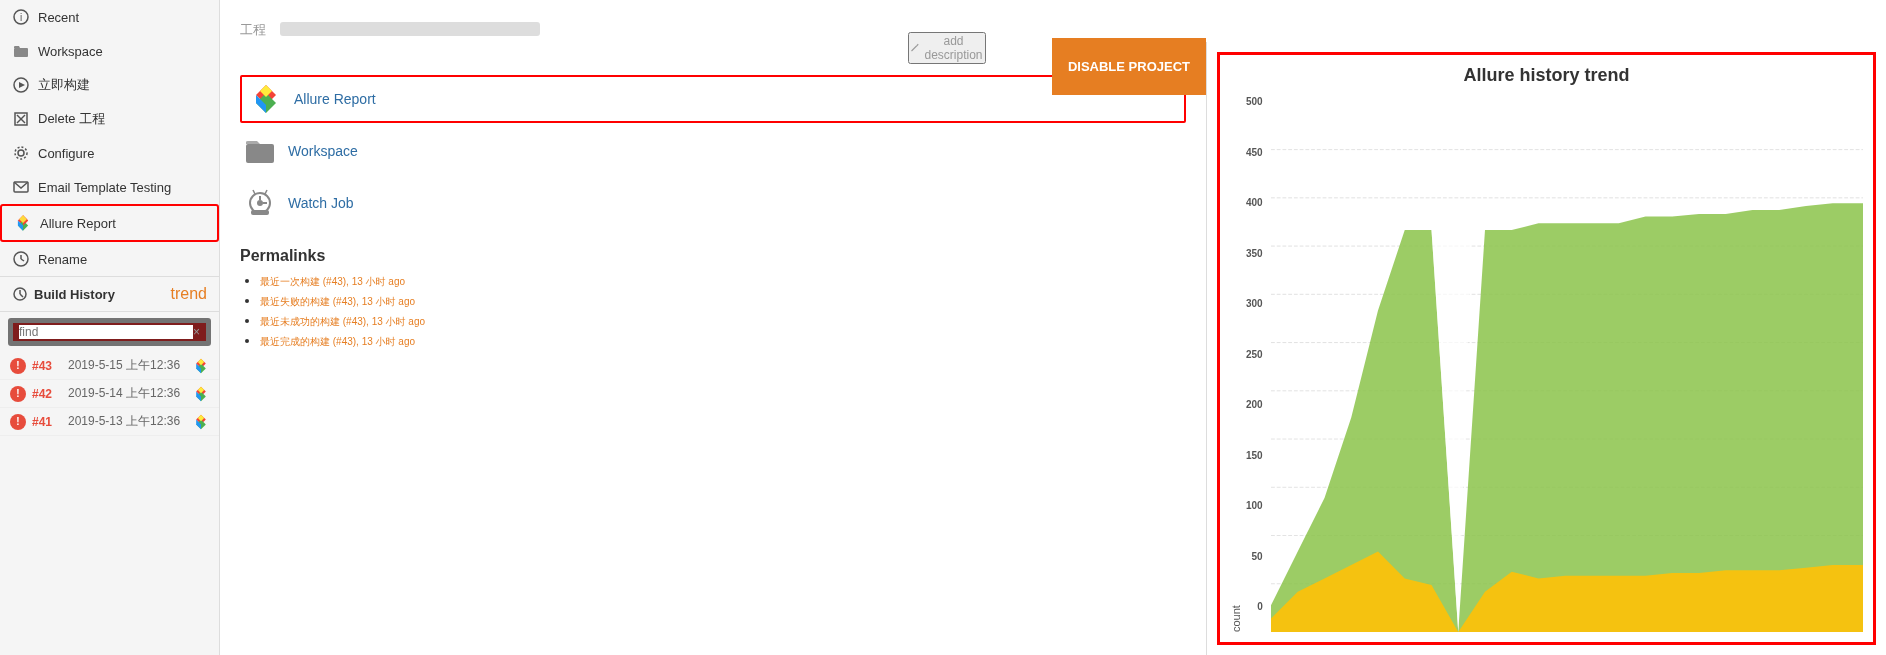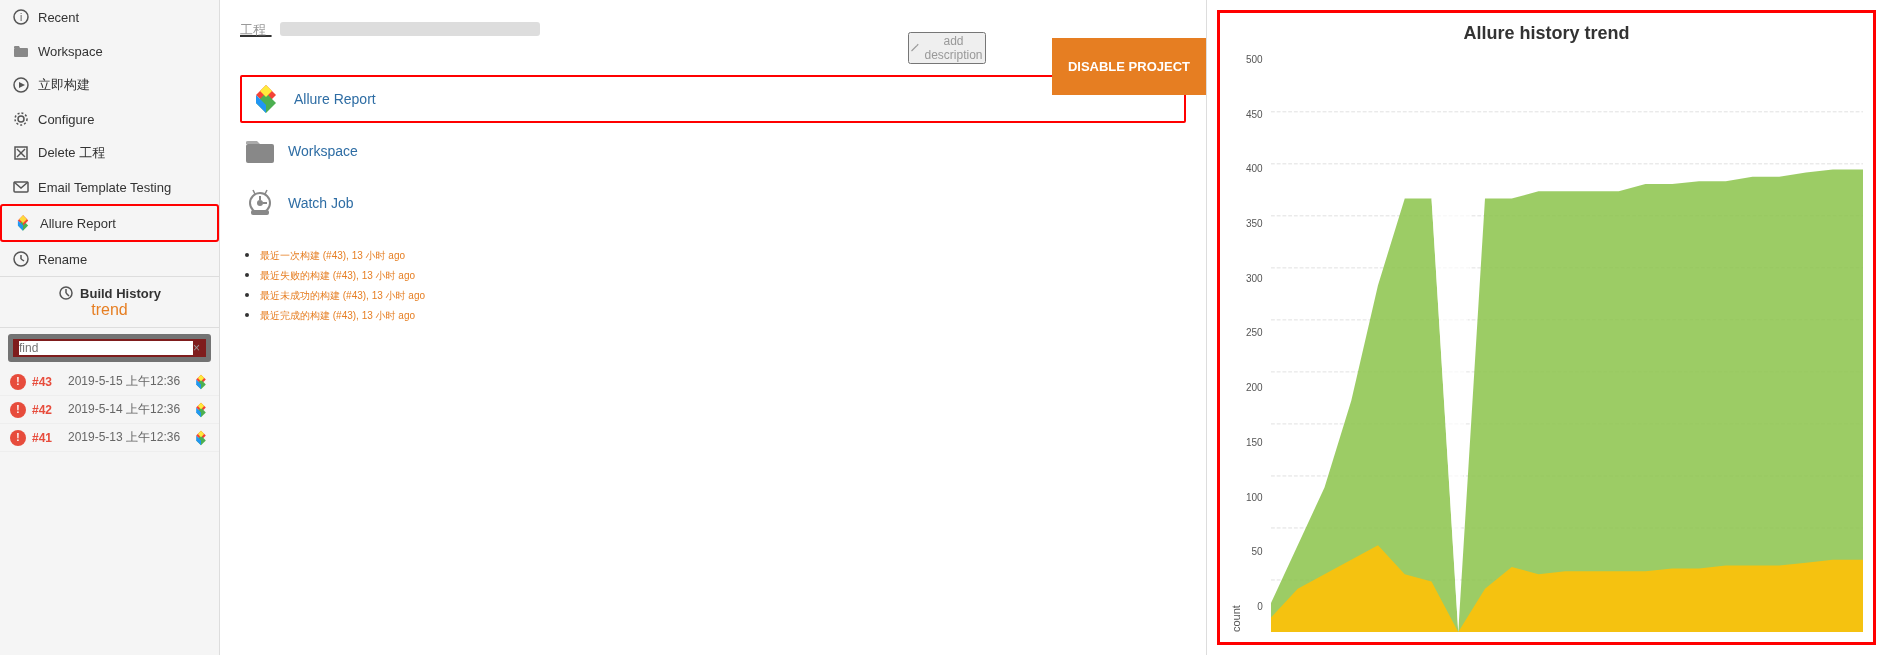--- a/index.html
+++ b/index.html
@@ -42,21 +42,20 @@
     
     .build-history-section { padding: 0; flex: 1; }
     .build-history-header {
       display: flex;
       align-items: center;
       justify-content: space-between;
       padding: 8px 12px;
       border-top: 1px solid #ddd;
       border-bottom: 1px solid #ddd;
       background: #f5f5f5;
-      flex-direction: column;
     }
     .build-history-title { font-weight: bold; font-size: 13px; display: flex; align-items: center; gap: 6px; }
     .trend-link { color: #e67e22; font-size: 16px; cursor: pointer; text-decoration: none; }
     .build-search {
       margin: 6px 8px;
       display: flex;
       align-items: center;
       border: 5px solid #737373;
       border-radius: 3px;
       background: #7f1d1d;
@@ -158,20 +157,21 @@
     .permalink-list li { margin-bottom: 4px; }
     .permalink-list a { color: #e67e22; text-decoration: none; font-size: 10px; }
 
     
     #right-panel {
       width: 680px;
       min-width: 680px;
       padding: 10px;
       border-left: 1px solid #ddd;
       overflow: hidden;
+      margin-top: 42px;
     }
     .allure-chart-container {
       border: 3px solid red;
       padding: 10px;
       height: 100%;
       display: flex;
       flex-direction: column;
     }
     .chart-title {
       text-align: center;
@@ -186,20 +186,21 @@
     }
     .chart-y-label {
       display: flex;
       flex-direction: column;
       justify-content: space-between;
       align-items: flex-end;
       padding-right: 4px;
       font-size: 10px;
       color: #555;
       padding-bottom: 20px;
+      font-weight: bold;
     }
     .chart-y-axis-label {
       writing-mode: vertical-rl;
       transform: rotate(180deg);
       font-size: 11px;
       color: #555;
       display: flex;
       align-items: center;
       padding-bottom: 20px;
     }
@@ -243,35 +244,35 @@
       <svg width="16" height="16" viewBox="0 0 16 16">
           <circle cx="8" cy="8" r="7" fill="none" stroke="#555" stroke-width="1.5"></circle>
           <polygon points="6,5 12,8 6,11" fill="#555"></polygon>
         </svg>
     </span>
     <span class="sidebar-label">立即构建</span>
   </div>
   <div class="sidebar-item">
     <span class="sidebar-icon">
       <svg width="16" height="16" viewBox="0 0 16 16">
-          <circle cx="8" cy="8" r="3" fill="none" stroke="#555" stroke-width="1.5"></circle>
-          <circle cx="8" cy="8" r="6" fill="none" stroke="#555" stroke-width="1.5" stroke-dasharray="2,2"></circle>
-        </svg>
-    </span>
-    <span class="sidebar-label">Configure</span>
-  </div>
-  <div class="sidebar-item">
-    <span class="sidebar-icon">
-      <svg width="16" height="16" viewBox="0 0 16 16">
           <rect x="2" y="2" width="12" height="12" fill="none" stroke="#555" stroke-width="1.5"></rect>
           <line x1="4" y1="4" x2="12" y2="12" stroke="#555" stroke-width="1.5"></line>
           <line x1="12" y1="4" x2="4" y2="12" stroke="#555" stroke-width="1.5"></line>
         </svg>
     </span>
     <span class="sidebar-label">Delete 工程</span>
+  </div>
+  <div class="sidebar-item">
+    <span class="sidebar-icon">
+      <svg width="16" height="16" viewBox="0 0 16 16">
+          <circle cx="8" cy="8" r="3" fill="none" stroke="#555" stroke-width="1.5"></circle>
+          <circle cx="8" cy="8" r="6" fill="none" stroke="#555" stroke-width="1.5" stroke-dasharray="2,2"></circle>
+        </svg>
+    </span>
+    <span class="sidebar-label">Configure</span>
   </div>
   <div class="sidebar-item">
     <span class="sidebar-icon">
       <svg width="16" height="16" viewBox="0 0 16 16">
           <rect x="1" y="3" width="14" height="10" rx="1" fill="none" stroke="#555" stroke-width="1.5"></rect>
           <polyline points="1,3 8,9 15,3" fill="none" stroke="#555" stroke-width="1.5"></polyline>
         </svg>
     </span>
     <span class="sidebar-label">Email Template Testing</span>
   </div>
@@ -349,21 +350,21 @@
           <polygon points="4,7 10,13 10,19 4,13" fill="#2196f3"></polygon>
           <polygon points="10,1 14,5 10,9 6,5" fill="#ffeb3b"></polygon>
         </svg>
       </div>
     </div>
   </div>
 </div>
 
 <div id="main">
   <div style="position:relative; margin-bottom:16px; display:flex; align-items:center; gap:8px;">
-    <h1 class="page-title" style="font-size:20px; font-weight:normal;text-decoration:underline;">
+    <h1 class="page-title" style="font-size:20px; font-weight:normal;">
       <span>工程</span>
       <span style="display:inline-block; width:260px; height:14px; background:#ddd; border-radius:3px; vertical-align:middle; margin-left:8px;"></span>
     </h1>
   </div>
 
   <div style="position:absolute; top:16px; right:200px;">
     <button class="add-description-btn">
       <svg width="12" height="12" viewBox="0 0 12 12">
           <line x1="2" y1="10" x2="9" y2="3" stroke="#999" stroke-width="1.5"></line>
           <line x1="9" y1="3" x2="11" y2="1" stroke="#999" stroke-width="1.5"></line>
@@ -407,20 +408,21 @@
           <path d="M8,2 L10,6" stroke="#888" stroke-width="1.5"></path>
           <path d="M22,2 L20,6" stroke="#888" stroke-width="1.5"></path>
           <rect x="6" y="22" width="18" height="5" rx="2" fill="#888"></rect>
         </svg>
       </span>
       <span class="main-menu-label">Watch Job</span>
     </div>
   </div>
 
   <div class="permalinks-section">
+    <div class="permalinks-title">Permalinks</div>
     <ul class="permalink-list">
       <li><a>最近一次构建 (#43), 13 小时 ago</a></li>
       <li><a>最近失败的构建 (#43), 13 小时 ago</a></li>
       <li><a>最近未成功的构建 (#43), 13 小时 ago</a></li>
       <li><a>最近完成的构建 (#43), 13 小时 ago</a></li>
     </ul>
   </div>
 </div>
 
 <div id="right-panel">

